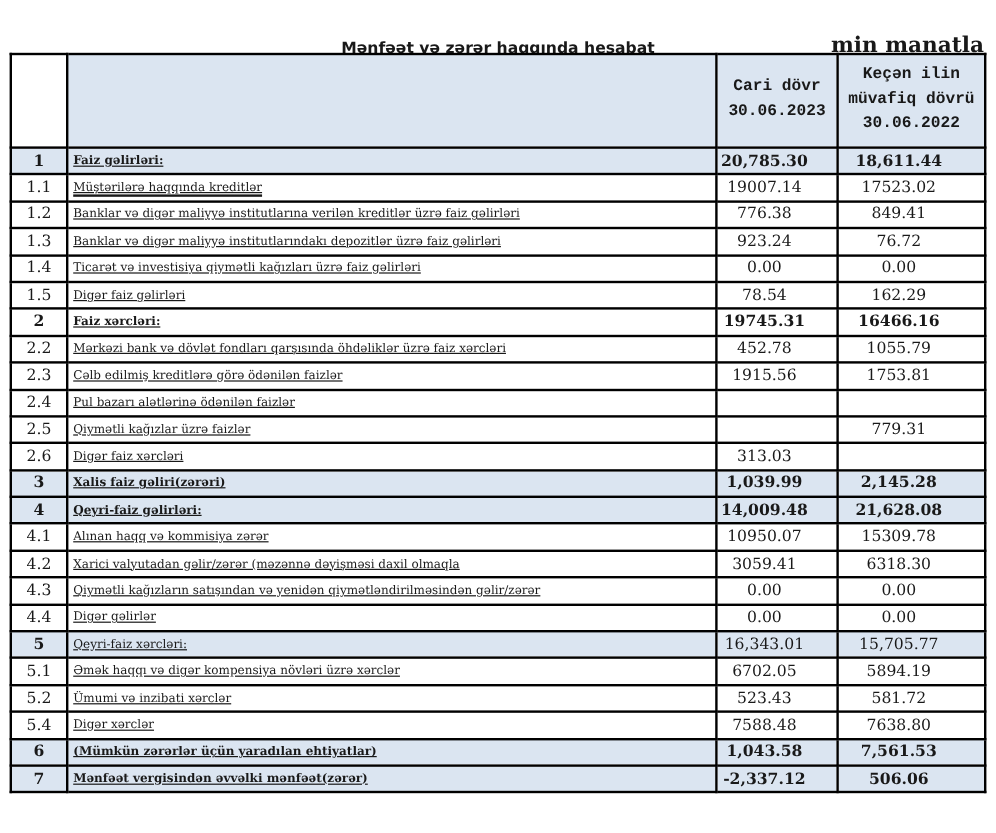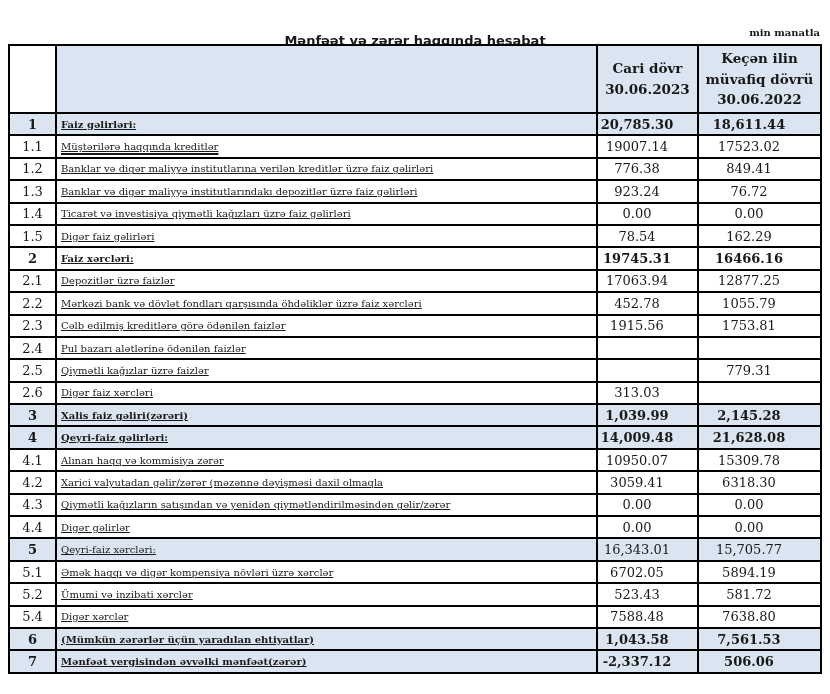--- a/index.html
+++ b/index.html
@@ -12,34 +12,34 @@
     width:830px;height:694px;background:#ffffff;position:relative;
     font-family:"DejaVu Serif", serif;color:var(--text);
     -webkit-font-smoothing:antialiased;
   }
   .title{
     position:absolute;top:9px;left:0;width:100%;text-align:center;
     font-family:"DejaVu Sans", sans-serif;font-weight:bold;font-size:13px;margin-top:24px;
   }
   .unit{
     position:absolute;top:27px;right:10px;
-    font-family:"DejaVu Serif", serif;font-weight:bold;font-size:10px;
+    font-family:"DejaVu Serif", serif;font-weight:bold;font-size:18px;
   }
   table.report{
     position:absolute;left:8px;top:44px;width:812px;
     border-collapse:collapse;table-layout:fixed;
     border:2px solid var(--border);
   }
   th,td{
     border:2px solid var(--border);
     overflow:hidden;white-space:nowrap;
     vertical-align:middle;
     padding:0;
   }
-  thead tr{height:68px;}
+  thead tr{height:78px;font-family:Liberation Mono, monospace;}
   tbody tr{height:22.4px;}
   th{font-weight:bold;font-size:13.5px;text-align:center;background:#ffffff;line-height:1.55;}
   th.fill{background:var(--fill);}
   td.num{text-align:center;font-size:13px;}
   td.label{text-align:left;padding-left:4px;font-size:10px;text-decoration:underline;}
   td.val{text-align:center;padding-right:21px;font-size:13px;}
   tr.fill td{background:var(--fill);}
   tr.bold td{font-weight:bold;}
   tr.fill td.num{font-weight:bold;}
   .underline{
@@ -113,26 +113,20 @@
         <td class="val">78.54</td>
         <td class="val">162.29</td>
       </tr>
       <tr class="bold">
         <td class="num">2</td>
         <td class="label">Faiz xərcləri:</td>
         <td class="val">19745.31</td>
         <td class="val">16466.16</td>
       </tr>
       <tr>
-        <td class="num">2.1</td>
-        <td class="label">Depozitlər üzrə faizlər</td>
-        <td class="val">17063.94</td>
-        <td class="val">12877.25</td>
-      </tr>
-      <tr>
         <td class="num">2.2</td>
         <td class="label">Mərkəzi bank və dövlət fondları qarşısında öhdəliklər üzrə faiz xərcləri</td>
         <td class="val">452.78</td>
         <td class="val">1055.79</td>
       </tr>
       <tr>
         <td class="num">2.3</td>
         <td class="label">Cəlb edilmiş kreditlərə görə ödənilən faizlər</td>
         <td class="val">1915.56</td>
         <td class="val">1753.81</td>

